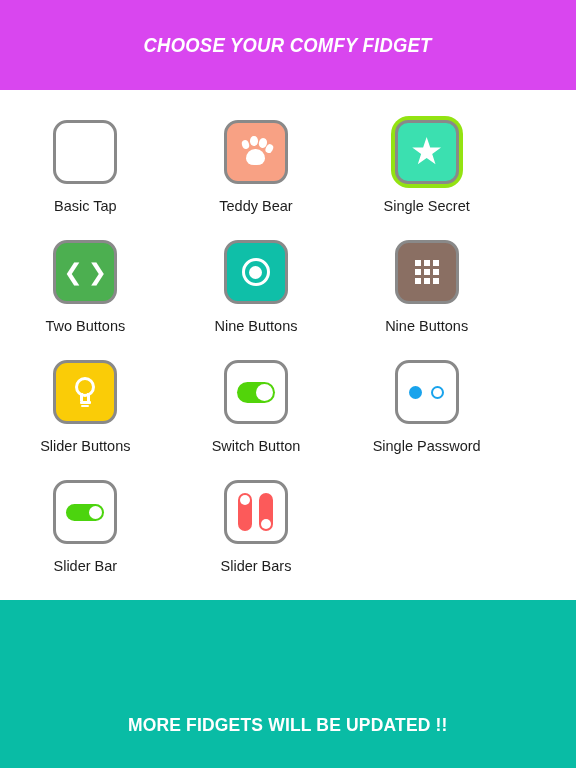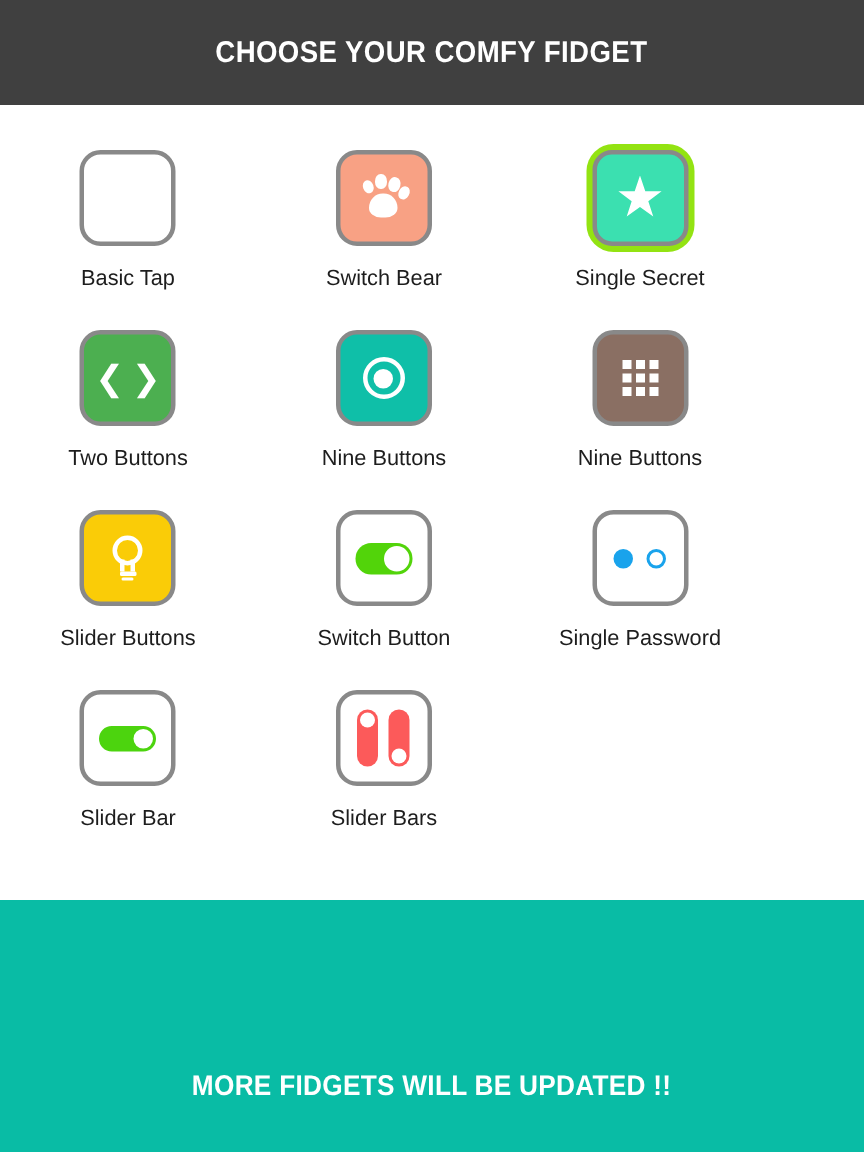--- a/index.html
+++ b/index.html
@@ -11,26 +11,27 @@
     height: 768px;
     background: #ffffff;
     font-family: "Liberation Sans", sans-serif;
     overflow: hidden;
     position: relative;
   }
 
   
   .app-header {
     width: 576px;
-    height: 70px;
-    background: #404040;
+    height: 90px;
+    background: #d946ef;
     display: flex;
     align-items: center;
     justify-content: center;
     box-sizing: border-box;
+    font-style: italic;
   }
   .app-header-title {
     color: #ffffff;
     font-size: 20px;
     font-weight: bold;
     letter-spacing: 0.3px;
     text-align: center;
     font-family: "Liberation Sans Narrow", "Liberation Sans", sans-serif;
     transform: scaleX(0.92);
   }
@@ -244,21 +245,21 @@
       <div class="tile" style="background:#F8A184;">
         <span class="paw ic">
           <i class="pad toe1"></i>
             <i class="pad toe2"></i>
             <i class="pad toe3"></i>
             <i class="pad toe4"></i>
             <i class="pad main"></i>
         </span>
       </div>
     </div>
-    <div class="fidget-label">Switch Bear</div>
+    <div class="fidget-label">Teddy Bear</div>
   </div>
 
   <div class="fidget-cell">
     <div class="tile-wrap selected">
       <div class="tile" style="background:#3BE0B0;">
         <span class="star ic"></span>
       </div>
     </div>
     <div class="fidget-label">Single Secret</div>
   </div>

